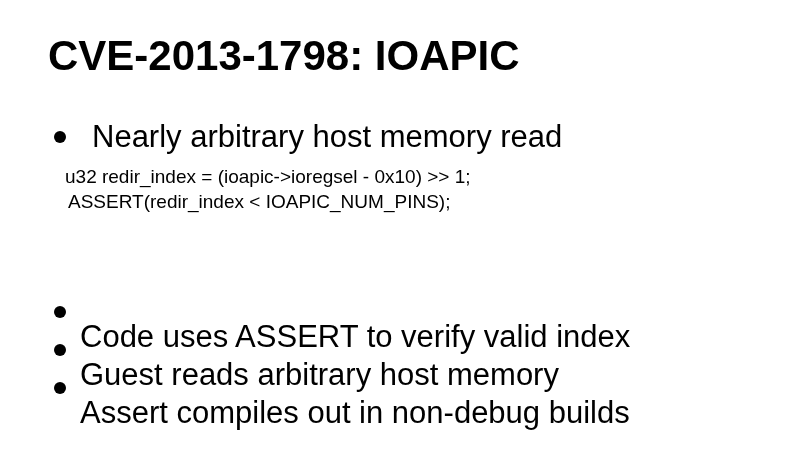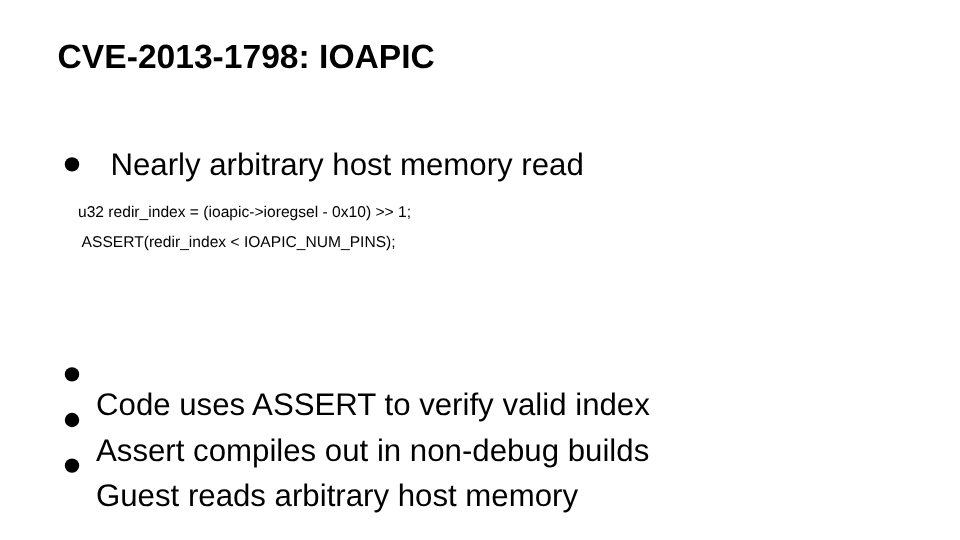--- a/index.html
+++ b/index.html
@@ -14,53 +14,53 @@
     background: #ffffff;
     overflow: hidden;
     font-family: "Liberation Sans", sans-serif;
     color: #000000;
   }
   .title {
     position: absolute;
     left: 48px;
     top: 33px;
     margin: 0;
-    font-size: 28px;
+    font-size: 42px;
     font-weight: bold;
     line-height: 1.1;
     white-space: nowrap;
   }
   .bullet-row {
     position: absolute;
     display: flex;
     align-items: flex-start;
   }
   .dot {
     flex: none;
     width: 12px;
     height: 12px;
     border-radius: 50%;
     background: #000000;
   }
   .b-text {
     margin-left: 26px;
-    font-size: 26px;
+    font-size: 31px;
     white-space: nowrap;
   }
   .bullet-main {
     left: 54px;
     top: 117px;
   }
   .bullet-main .dot { margin-top: 14px; }
   .bullet-main .b-text { line-height: 40px; }
   .code {
     position: absolute;
     left: 65px;
     top: 164px;
-    font-size: 13px;
+    font-size: 19px;
     color: #000000;
   }
   .code-line {
     height: 25px;
     line-height: 25px;
     padding-left: 3px;
     white-space: pre;
   }
   .code-line.first { padding-left: 0; }
   .bullets-bottom {
@@ -94,21 +94,21 @@
     <div class="code-line"></div>
   </div>
 
   <div class="bullets-bottom">
     <div class="bullet-row">
       <span class="dot"></span>
       <span class="b-text">Code uses ASSERT to verify valid index</span>
     </div>
     <div class="bullet-row">
       <span class="dot"></span>
-      <span class="b-text">Assert compiles out in non-debug builds</span>
+      <span class="b-text">Guest reads arbitrary host memory</span>
     </div>
     <div class="bullet-row">
       <span class="dot"></span>
-      <span class="b-text">Guest reads arbitrary host memory</span>
+      <span class="b-text">Assert compiles out in non-debug builds</span>
     </div>
   </div>
 
 </div>
 
 </body></html>

